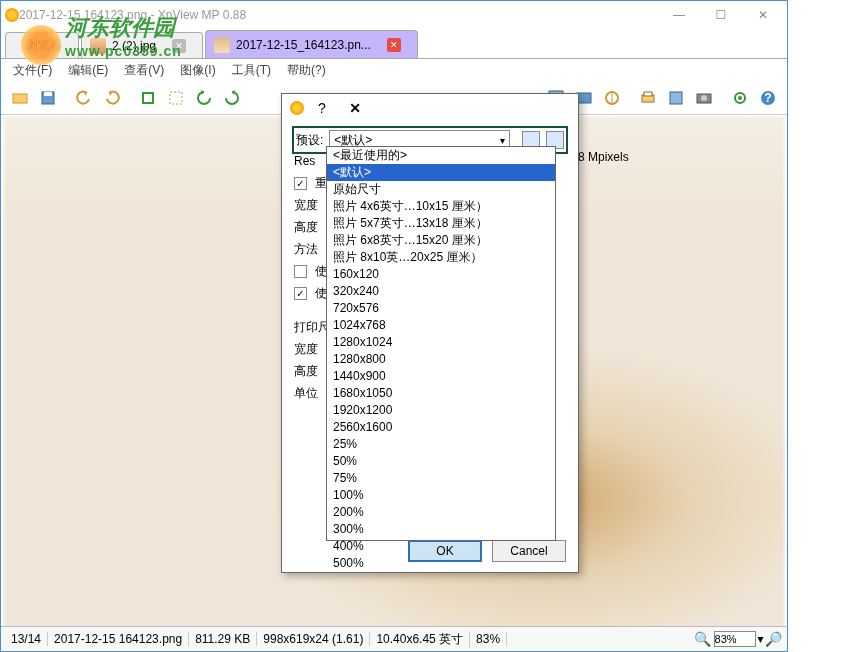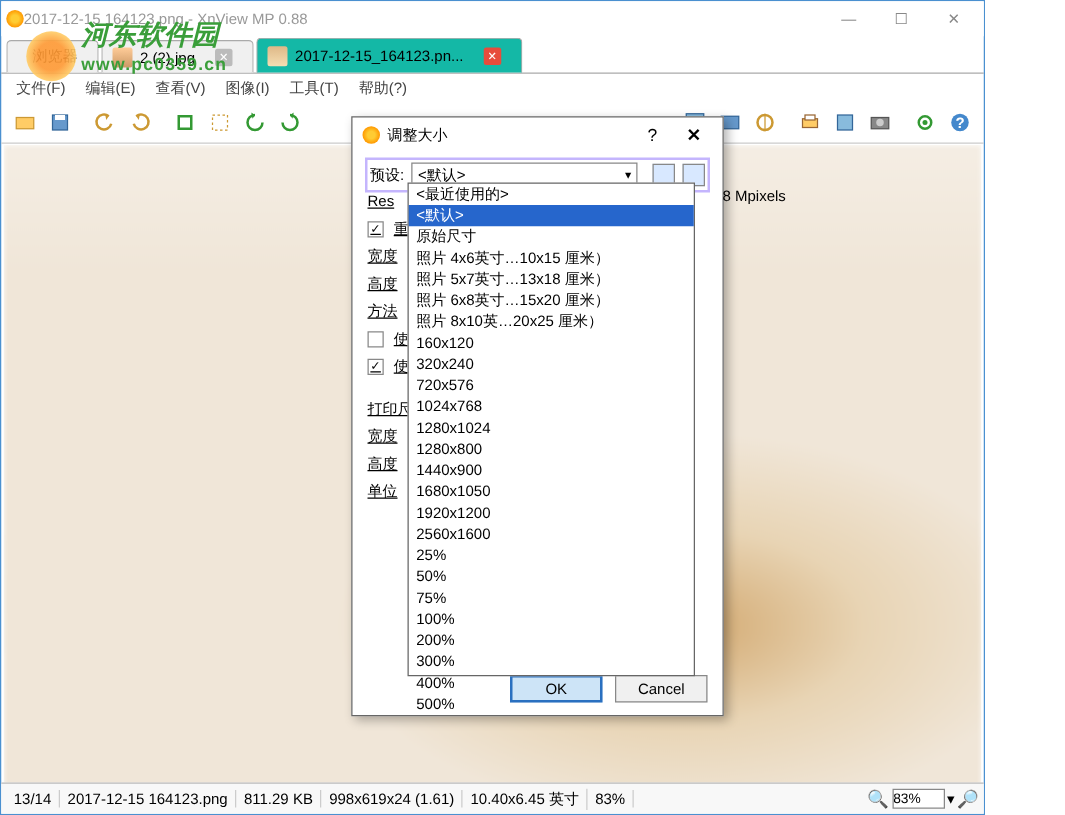--- a/index.html
+++ b/index.html
@@ -11,21 +11,21 @@
 .winctl { display:flex; gap:2px; }
 .winctl div { width: 40px; height: 24px; display:flex; align-items:center; justify-content:center; color:#888;}
 
 .watermark { position:absolute; top:12px; left:20px; z-index:5; pointer-events:none;}
 .watermark .cn { font-size:22px; font-weight:bold; color:#3a9e3a; font-style:italic; }
 .watermark .url { font-size:14px; font-weight:bold; color:#3a9e3a; letter-spacing:1px;}
 .watermark .logo { position:absolute; left:0; top:12px; width:40px; height:40px; background:radial-gradient(circle,#ff9933 40%,#ffcc66 70%);border-radius:50%; opacity:0.9;}
 
 .tabs { height:30px; display:flex; align-items:flex-end; border-bottom:1px solid #aaa; padding-left:4px; gap:0;}
 .tab { height:26px; padding:0 16px 0 8px; display:flex; align-items:center; gap:6px; border:1px solid #aaa; border-bottom:none; background:#f0f0f0; border-radius:4px 4px 0 0; position:relative; margin-right:2px;}
-.tab.active { background:#14b8a6; height:28px;text-align:center;}
+.tab.active { background:#c4b5fd; height:28px;text-align:center;}
 .tab .tabclose { width:14px; height:14px; background:#e74c3c; color:#fff; border-radius:2px; font-size:9px; display:flex; align-items:center; justify-content:center; margin-left:10px;}
 .tab .tabclose.gray{background:#bbb;}
 .tab .thumb{width:16px;height:16px;background:linear-gradient(#fc9,#c96);border-radius:2px;}
 .tab .thumb.dog{background:linear-gradient(#deb887,#f5deb3);}
 .tab.browser{padding-left:20px;}
 
 .menubar { height:22px; display:flex; align-items:center; gap:4px; padding:0 6px; color:#444;}
 .menubar span{padding:2px 6px;}
 
 .toolbar { height:34px; display:flex; align-items:center; gap:2px; padding:0 6px; border-bottom:1px solid #ccc;}
@@ -51,35 +51,35 @@
 .statusbar .zoom{display:flex;align-items:center;gap:2px;}
 .statusbar .zoom input{width:42px;height:16px;font-size:11px;border:1px solid #888;}
 
 
 .dialog { position:absolute; left:280px; top:92px; width:298px; height:480px; background:#fff; border:1px solid #666; box-shadow:3px 3px 8px rgba(0,0,0,0.3); z-index:100;}
 .dialog .dlg-title{height:28px;display:flex;align-items:center;padding:0 8px;gap:6px;}
 .dialog .dlg-title .t{flex:1;}
 .dialog .dlg-title .hq{width:24px;text-align:center;font-size:14px;}
 .dialog .dlg-title .cx{width:30px;text-align:center;font-size:14px;font-weight:bold;}
 .dlg-body{padding:4px 10px;}
-.preset-row{display:flex;align-items:center;gap:6px;border:2px solid #c4b5fd;padding:2px;}
+.preset-row{display:flex;align-items:center;gap:6px;border:2px solid #14532d;padding:2px;}
 .preset-row label{color:#000;}
 .preset-row .combo{flex:1;height:20px;border:1px solid #888;padding:0 4px;display:flex;align-items:center;justify-content:space-between;background:#fff;}
 .preset-row .combo::after{content:"▾";font-size:10px;}
 .save-icons{display:flex;gap:6px;margin-left:6px;}
 .save-icons .si{width:18px;height:18px;border:1px solid #888;background:#d8e8ff;}
 
 .res-info{position:absolute;top:56px;left:296px;white-space:nowrap;}
 
 .dropdown{position:absolute;left:44px;top:52px;width:230px;background:#fff;border:1px solid #666;z-index:101;max-height:395px;overflow:visible;}
 .dropdown .dd-item{padding:1px 6px;line-height:15px;white-space:nowrap;}
 .dropdown .dd-item.sel{background:#2666cc;color:#fff;}
 
 .form-rows{position:absolute;left:12px;top:56px;}
-.form-rows .fr{height:22px;display:flex;align-items:center;gap:4px;text-decoration:underline;}
+.form-rows .fr{height:22px;display:flex;align-items:center;gap:4px;}
 .form-rows .fr.print{margin-top:12px;}
 .form-rows label{width:38px;}
 .form-rows .cb{width:13px;height:13px;border:1px solid #888;display:inline-flex;align-items:center;justify-content:center;font-size:10px;margin-right:4px;}
 
 .dlg-buttons{position:absolute;bottom:10px;right:12px;display:flex;gap:10px;}
 .dlg-buttons button{width:74px;height:22px;border:1px solid #888;background:#f0f0f0;}
 .dlg-buttons button.ok{background:#cde4f7;border:2px solid #2a70c0;}
 
 .tiny-icon{width:14px;height:14px;border-radius:50%;background:radial-gradient(circle,#ffcc33 30%,#ff9900 70%);}
 </style>
@@ -244,21 +244,20 @@
       <span style="font-size:14px;">🔍</span>
       <input value="83%" style="">
       <span>▾</span>
       <span style="font-size:14px;">🔎</span>
     </span>
   </div>
 
   <div class="dialog">
     <div class="dlg-title">
       <span class="tiny-icon"></span>
-      <span class="t">调整大小</span>
       <span class="hq">?</span>
       <span class="cx">✕</span>
     </div>
     <div class="dlg-body">
       <div class="preset-row">
         <label>预设:</label>
         <div class="combo">
           <span>&lt;默认&gt;</span>
         </div>
         <div class="save-icons">

